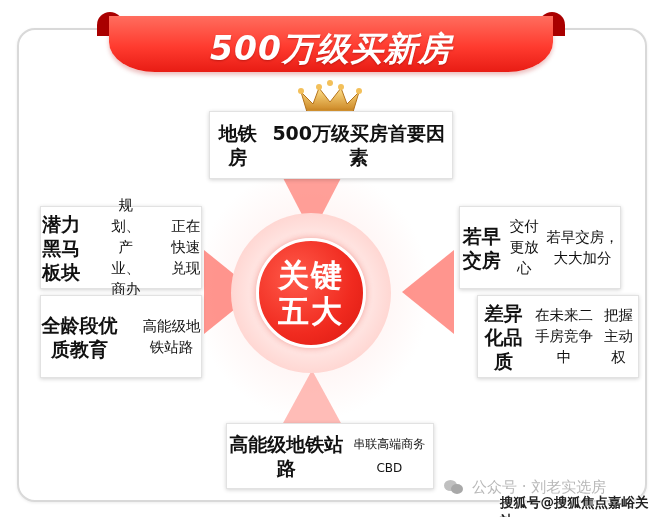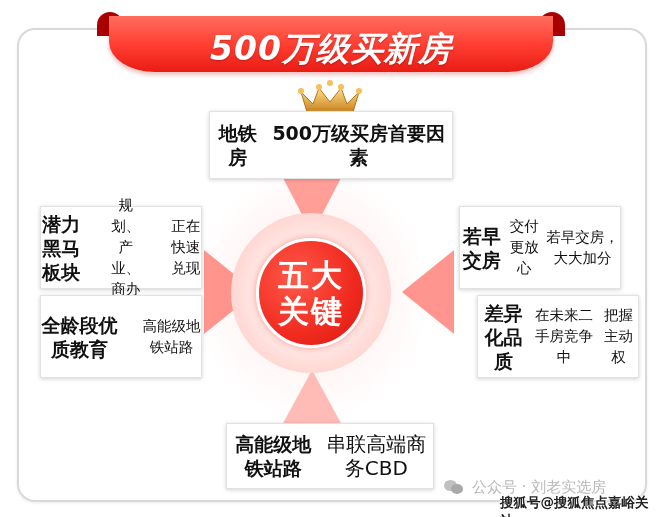--- a/index.html
+++ b/index.html
@@ -61,22 +61,22 @@
   </div>
 </div>
 
 <div class="glow"></div>
 <div class="arrow top"></div>
 <div class="arrow bottom"></div>
 <div class="arrow left"></div>
 <div class="arrow right"></div>
 <div class="ring"></div>
 <div class="core">
+  <span>关键</span>
   <span>五大</span>
-  <span>关键</span>
 </div>
 
 <svg class="crown" viewBox="0 0 66 36">
   <defs>
     <linearGradient id="cg" x1="0" y1="0" x2="0" y2="1">
       <stop offset="0" stop-color="#ffe08a"></stop>
       <stop offset="1" stop-color="#c9821f"></stop>
     </linearGradient>
   </defs>
   <path d="M4 12 L16 24 L22 8 L33 22 L44 8 L50 24 L62 12 L56 32 L10 32 Z" fill="url(#cg)" stroke="#b5741c" stroke-width="1"></path>
@@ -111,20 +111,20 @@
 </div>
 
 <div class="box" style="left:477px; top:295px; width:160px; height:81px;">
   <div class="h">差异化品质</div>
   <div class="t">在未来二手房竞争中</div>
   <div class="t">把握主动权</div>
 </div>
 
 <div class="box" style="left:226px; top:423px; width:206px; height:64px;">
   <div class="h">高能级地铁站路</div>
-  <div class="t" style="font-size:20px; line-height:24px;">串联高端商务CBD</div>
+  <div class="t" style="font-size:12px; line-height:24px;">串联高端商务CBD</div>
 </div>
 
 <div class="watermark">
   <span class="wm-icon"></span>
   <span>公众号 · 刘老实选房</span>
 </div>
 <div class="sohu">搜狐号@搜狐焦点嘉峪关站</div>
 
 </body></html>

